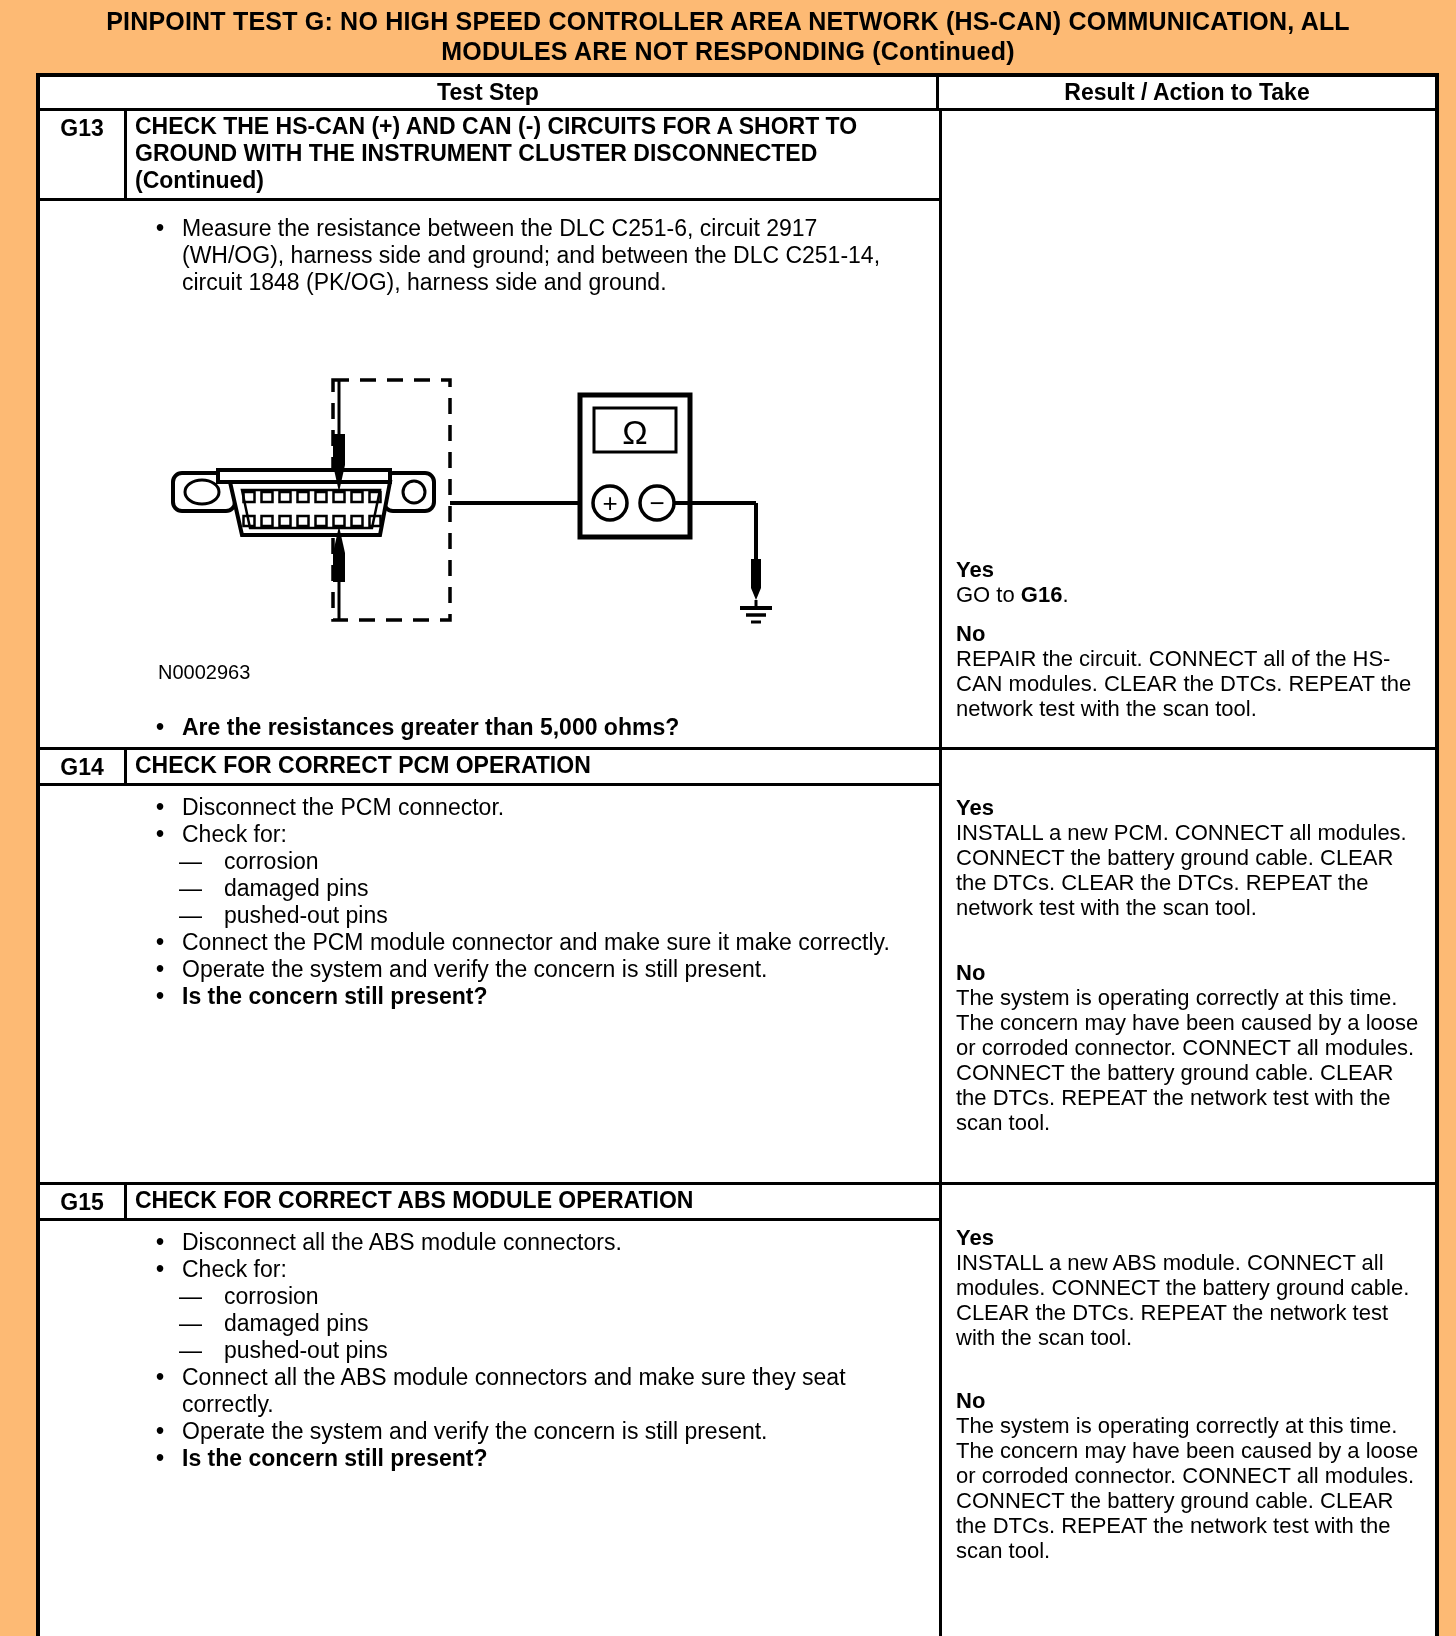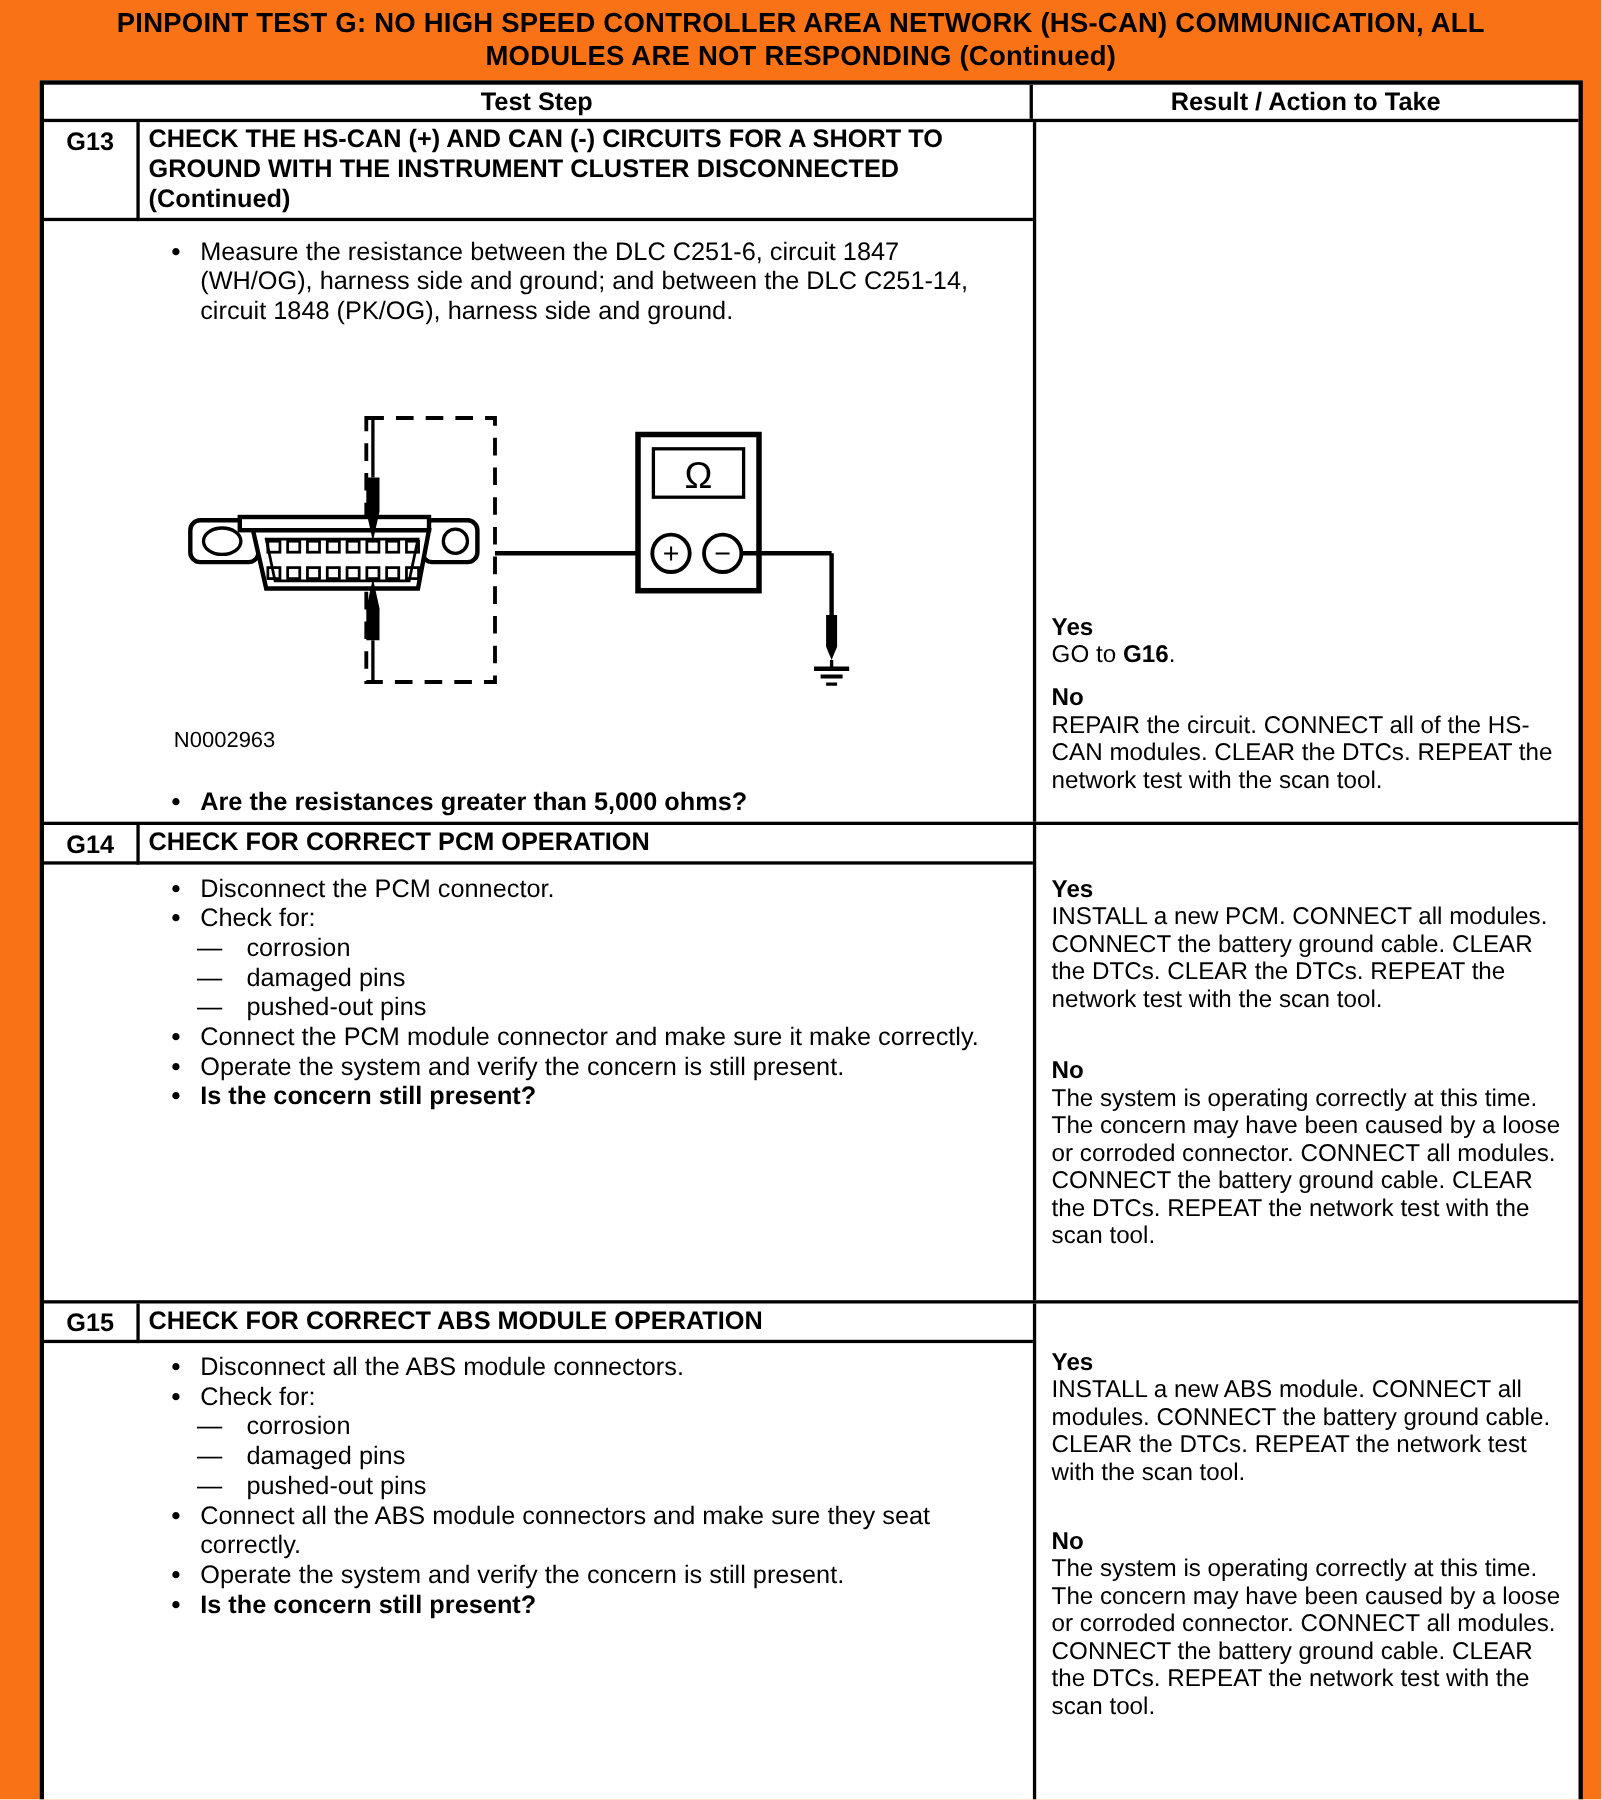--- a/index.html
+++ b/index.html
@@ -1,21 +1,21 @@
 <!DOCTYPE html>
 <html><head>
 <meta charset="utf-8">
 <style>
   * { box-sizing: border-box; margin: 0; padding: 0; }
   html,body { background:#fff; }
   .page {
     position: relative;
     width: 1456px;
     height: 1636px;
-    background: #f97316;
+    background: #fdba74;
     color: #000;
     font-family: "Liberation Sans", sans-serif;
     overflow: hidden;
     padding-left: 28px;
   }
   .doc-title {
     position: absolute;
     top: 6px;
     left: 54px;
     width: 1348px;
@@ -158,21 +158,21 @@
           <div class="r-label">Yes</div>
           <div><span>GO to </span><span class="r-ref">G16</span><span>.</span></div>
         </div>
         <div class="r-no">
           <div class="r-label">No</div>
           <div>REPAIR the circuit. CONNECT all of the HS-CAN modules. CLEAR the DTCs. REPEAT the network test with the scan tool.</div>
         </div>
       </div>
 
       <div class="cell-content cc-g13">
-        <div class="bullet m-measure">Measure the resistance between the DLC C251-6, circuit 1847 (WH/OG), harness side and ground; and between the DLC C251-14, circuit 1848 (PK/OG), harness side and ground.</div>
+        <div class="bullet m-measure">Measure the resistance between the DLC C251-6, circuit 2917 (WH/OG), harness side and ground; and between the DLC C251-14, circuit 1848 (PK/OG), harness side and ground.</div>
 
         <div class="diagram-wrap">
           <svg width="610" height="255" viewBox="150 370 610 255">
 
             <rect x="315" y="378" width="117" height="240" class="ln" stroke-width="3.5" stroke-dasharray="16 11"></rect>
 
             <g>
               <rect x="155" y="471" width="62" height="38" rx="9" class="ln" stroke-width="4"></rect>
               <ellipse cx="184" cy="490" rx="17" ry="12" class="ln" stroke-width="3"></ellipse>
               <rect x="366" y="471" width="50" height="38" rx="9" class="ln" stroke-width="4"></rect>

